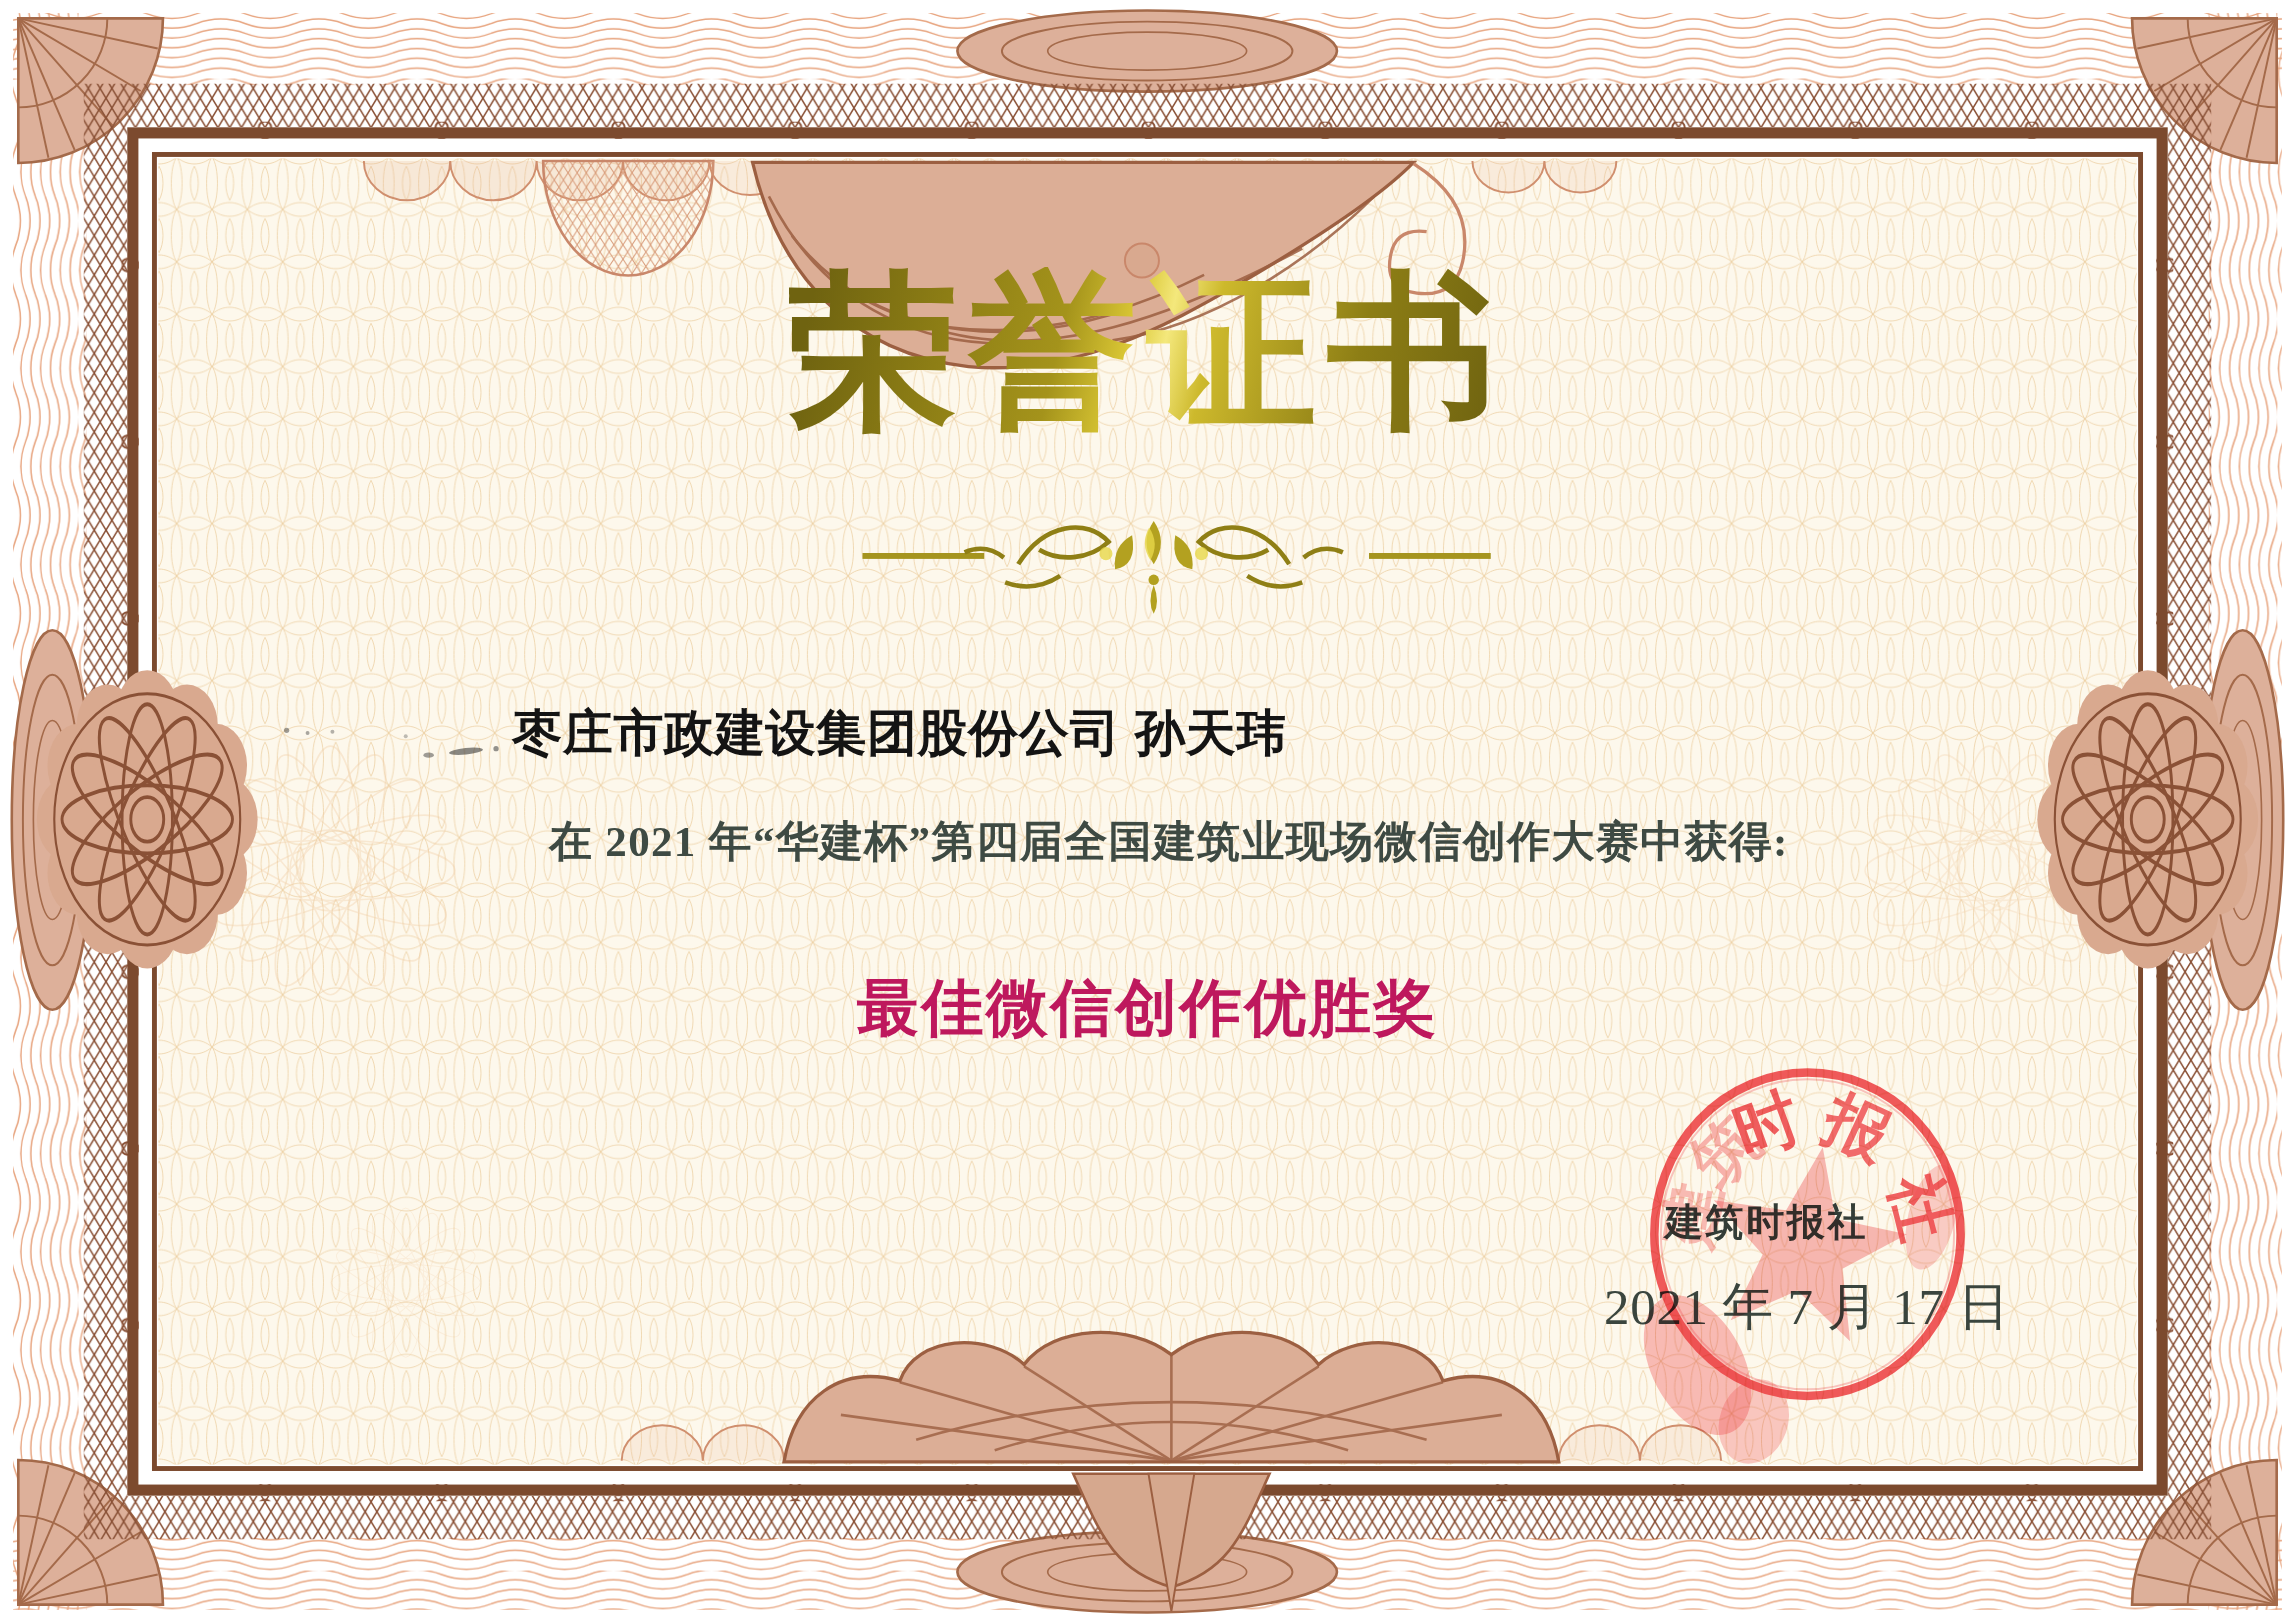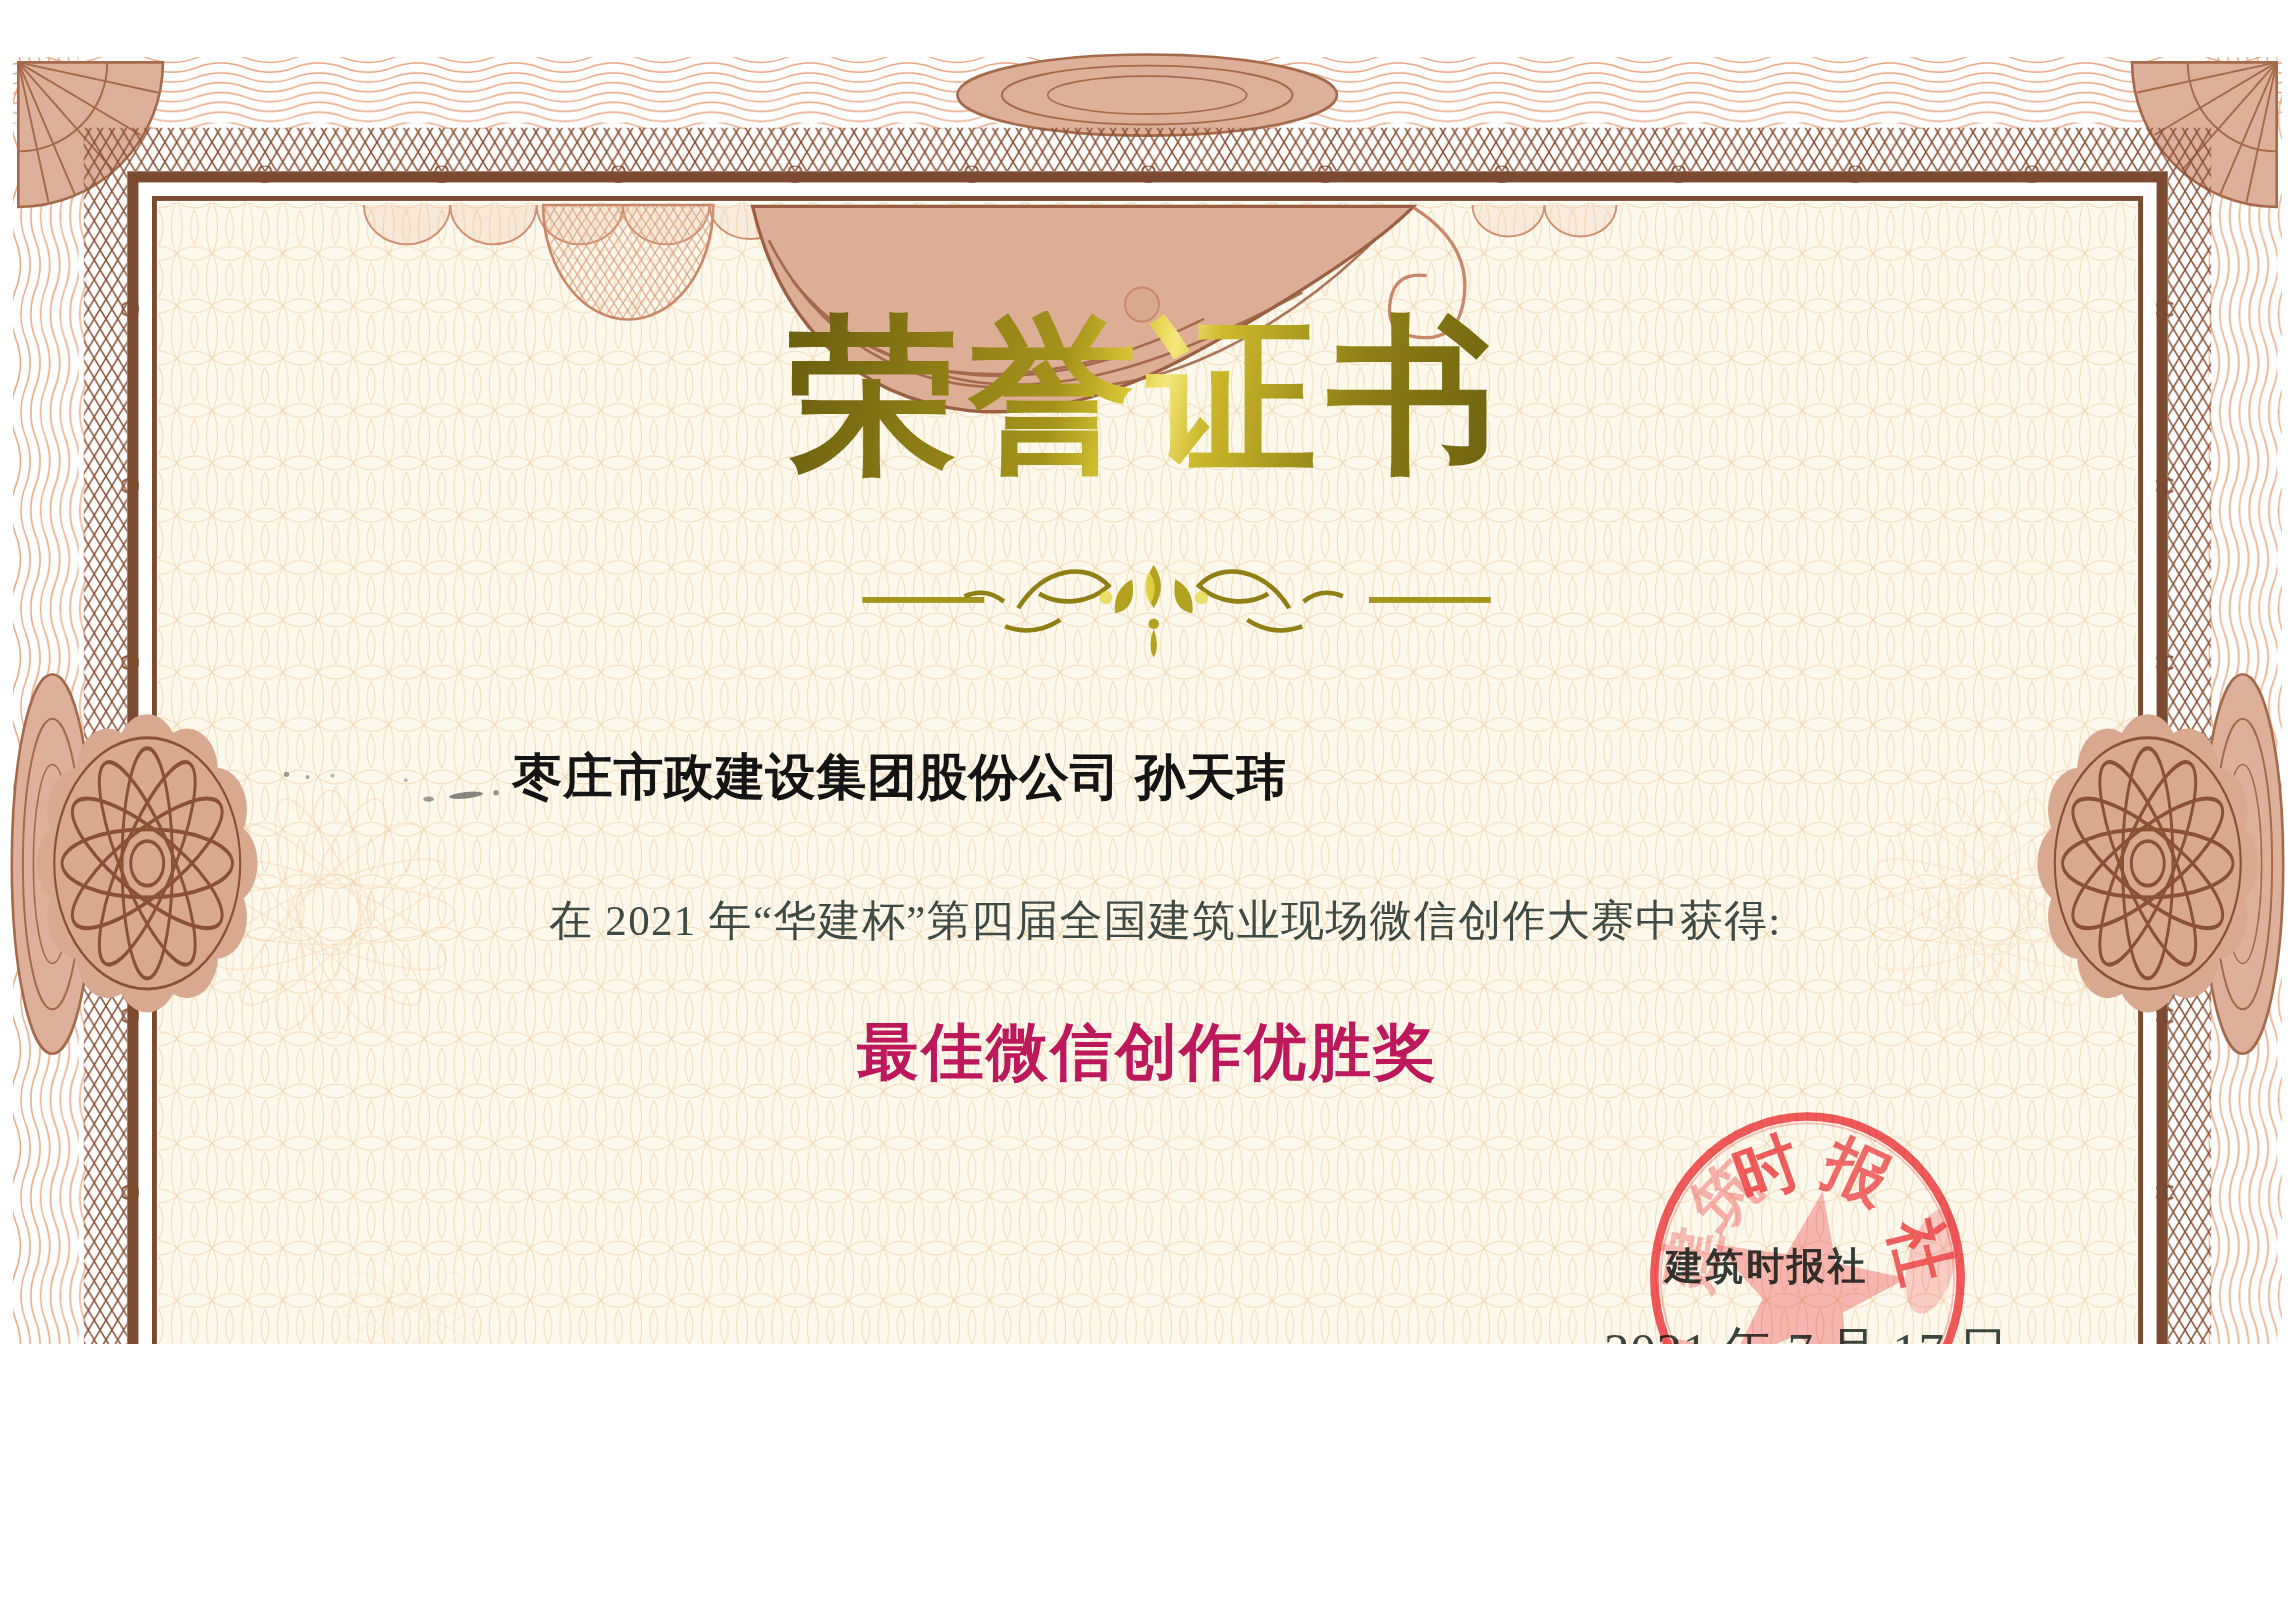--- a/index.html
+++ b/index.html
@@ -1,22 +1,21 @@
 <!DOCTYPE html>
 <html style="font-size:10.5px"><head>
 <meta charset="utf-8">
 <style>
   html,body{margin:0;padding:0;background:#ffffff;}
   .certificate{
     position:relative;
-    width:2295px;height:1300px;
+    width:2295px;height:1623px;
     background:#ffffff;
     overflow:hidden;
     font-family:"Liberation Serif", serif;
-    margin-top:44px;
   }
   .layer{position:absolute;left:0;top:0;width:2295px;height:1623px;}
   svg.art{display:block;}
   .seal-layer{mix-blend-mode:multiply;pointer-events:none;}
 
   .txt{position:absolute;white-space:nowrap;}
   .centered{left:50%;transform:translateX(-50%);}
 
   .title{
     top:267px;
@@ -43,22 +42,22 @@
   .recipient{
     left:512px;top:708px;
     font-family:"Liberation Sans", sans-serif;
     font-weight:700;
     font-size:50px;
     letter-spacing:0.7px;
     color:#141414;
     line-height:1;
   }
   .statement{
-    left:549px;top:855px;
-    font-weight:400;
+    left:549px;top:820px;
+    font-weight:700;
     font-size:43px;
     letter-spacing:1.3px;
     color:#3e4a43;
     line-height:1;
   }
   .award{
     top:977px;
     font-family:"Liberation Sans", sans-serif;
     font-weight:900;
     font-size:62px;

